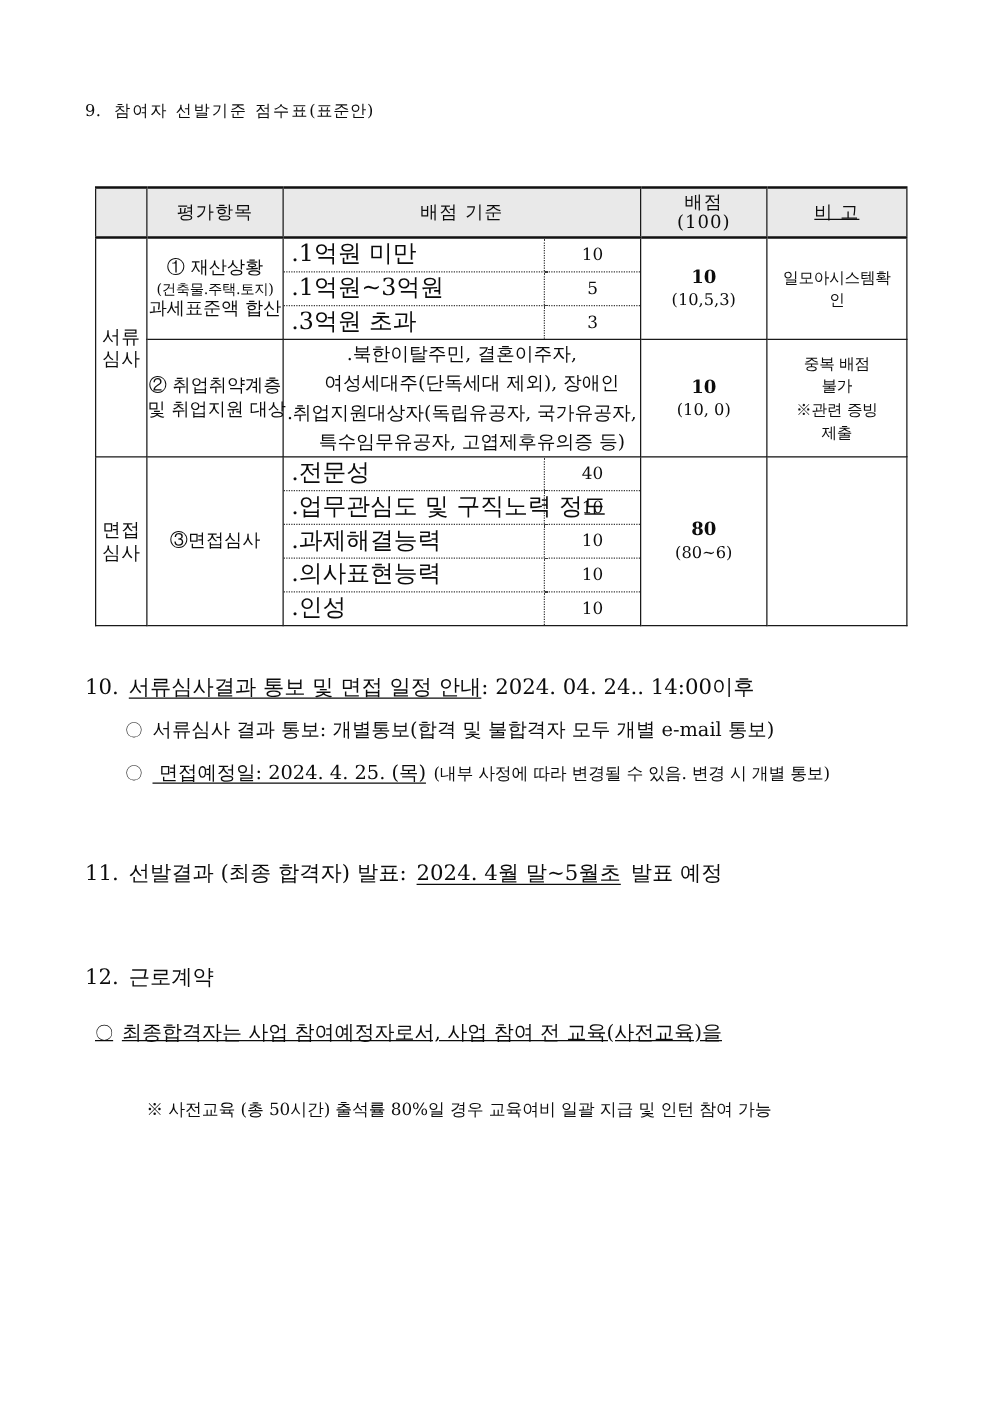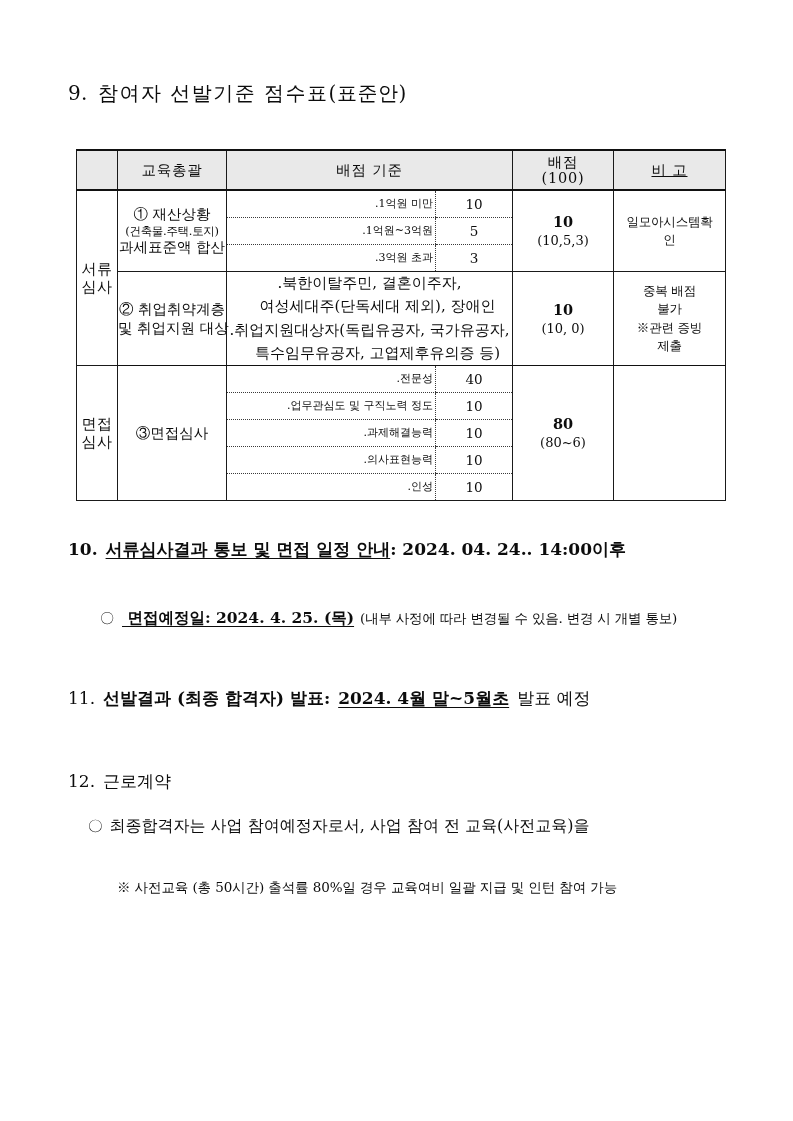--- a/index.html
+++ b/index.html
@@ -19,21 +19,21 @@
     position: absolute;
     inset: 0;
     padding: 0;
   }
 
   
   .sec9-title {
     position: absolute;
     left: 68px;
     top: 80px;
-    font-size: 20px;
+    font-size: 13px;
     letter-spacing: 0.4px;
     white-space: nowrap;
   }
   .sec9-title .num { margin-right: 10px; }
   .sec9-title .t1 { letter-spacing: 1.5px; }
   .sec9-title .t2 { letter-spacing: 0.5px; }
 
   
   .score-table {
     position: absolute;
@@ -89,24 +89,24 @@
   
   .crit-wrap { padding: 0 !important; }
   .crit-table {
     width: 100%;
     border-collapse: collapse;
     table-layout: fixed;
   }
   .crit-table td {
     border: none;
     border-bottom: 1px dotted #3a3a3a;
-    font-size: 11px;
+    font-size: 19px;
     height: 24px;
     padding: 1px 2px 1px 6px;
-    text-align: right;
+    text-align: left;
     white-space: nowrap;
   }
   .crit-table tr:last-child td { border-bottom: none; }
   .crit-table td.val {
     width: 72px;
     text-align: center;
     padding: 1px 2px;
     border-left: 1px dotted #3a3a3a;
     font-size: 13.5px;
   }
@@ -139,21 +139,21 @@
   .note-cell .nl.c { }
   .row-bottom td { border-bottom: 1.6px solid #111; }
 
   
   .item-head {
     position: absolute;
     font-size: 17px;
     white-space: nowrap;
   }
   .item-head .n { margin-right: 8px; }
-  .b { font-weight: bold; }
+  .b { font-weight: normal; }
   .u { text-decoration: underline; text-underline-offset: 2.5px; }
 
   .bullet-line {
     position: absolute;
     font-size: 15.5px;
     white-space: nowrap;
   }
   .bullet-line .o { margin-right: 8px; font-size: 14px; }
 
   .para {
@@ -177,21 +177,21 @@
 <div class="page">
 
   <div class="sec9-title">
     <span class="num">9.</span><span class="t1">참여자 선발기준 점수표</span><span class="t2">(표준안)</span>
   </div>
 
   <table class="score-table">
     <thead>
       <tr>
         <th class="th-blank"></th>
-        <th class="th-item">교육총괄</th>
+        <th class="th-item">평가항목</th>
         <th class="th-crit">배점 기준</th>
         <th class="th-pts">
           <div class="hdr-two">
             <div>배점</div>
             <div>(100)</div>
           </div>
         </th>
         <th class="th-note">비 고</th>
       </tr>
     </thead>
@@ -298,33 +298,36 @@
         </td>
         <td class="note-cell"></td>
       </tr>
     </tbody>
   </table>
 
   <div class="item-head" style="left:68px; top:538px;">
     <span class="n b">10.</span><span class="b u">서류심사결과 통보 및 면접 일정 안내</span><span class="b">: 2024. 04. 24.. 14:00이후</span>
   </div>
 
+  <div class="bullet-line" style="left:100px; top:574px;">
+    <span class="o">〇</span><span>서류심사 결과 통보: 개별통보(합격 및 불합격자 모두 개별 e-mail 통보)</span>
+  </div>
 
   <div class="bullet-line" style="left:100px; top:608px;">
     <span class="o">〇</span><span class="b u"> 면접예정일: 2024. 4. 25. (목)</span><span class="small-paren" style="margin-left:6px">(내부 사정에 따라 변경될 수 있음. 변경 시 개별 통보)</span>
   </div>
 
   <div class="item-head" style="left:68px; top:687px;">
     <span class="n">11.</span><span class="b">선발결과 (최종 합격자) 발표:</span><span class="b u" style="margin-left:8px">2024. 4월 말~5월초</span><span style="margin-left:8px">발표 예정</span>
   </div>
 
   <div class="item-head" style="left:68px; top:770px; font-size:17px;">
     <span class="n">12.</span><span>근로계약</span>
   </div>
 
-  <div class="para" style="left:88px; top:812px; width:660px;">
+  <div class="para" style="left:76px; top:812px; width:660px;text-decoration:underline;">
     <span class="ln"><span class="o">〇</span><span>최종합격자는  사업  참여예정자로서,  사업  참여  전  교육(사전교육)을</span></span>
   </div>
 
   <div class="note-star" style="left:117px; top:879px;">※ 사전교육 (총 50시간) 출석률 80%일 경우 교육여비 일괄 지급 및 인턴 참여 가능</div>
 
 
 </div>
 
 </body></html>

